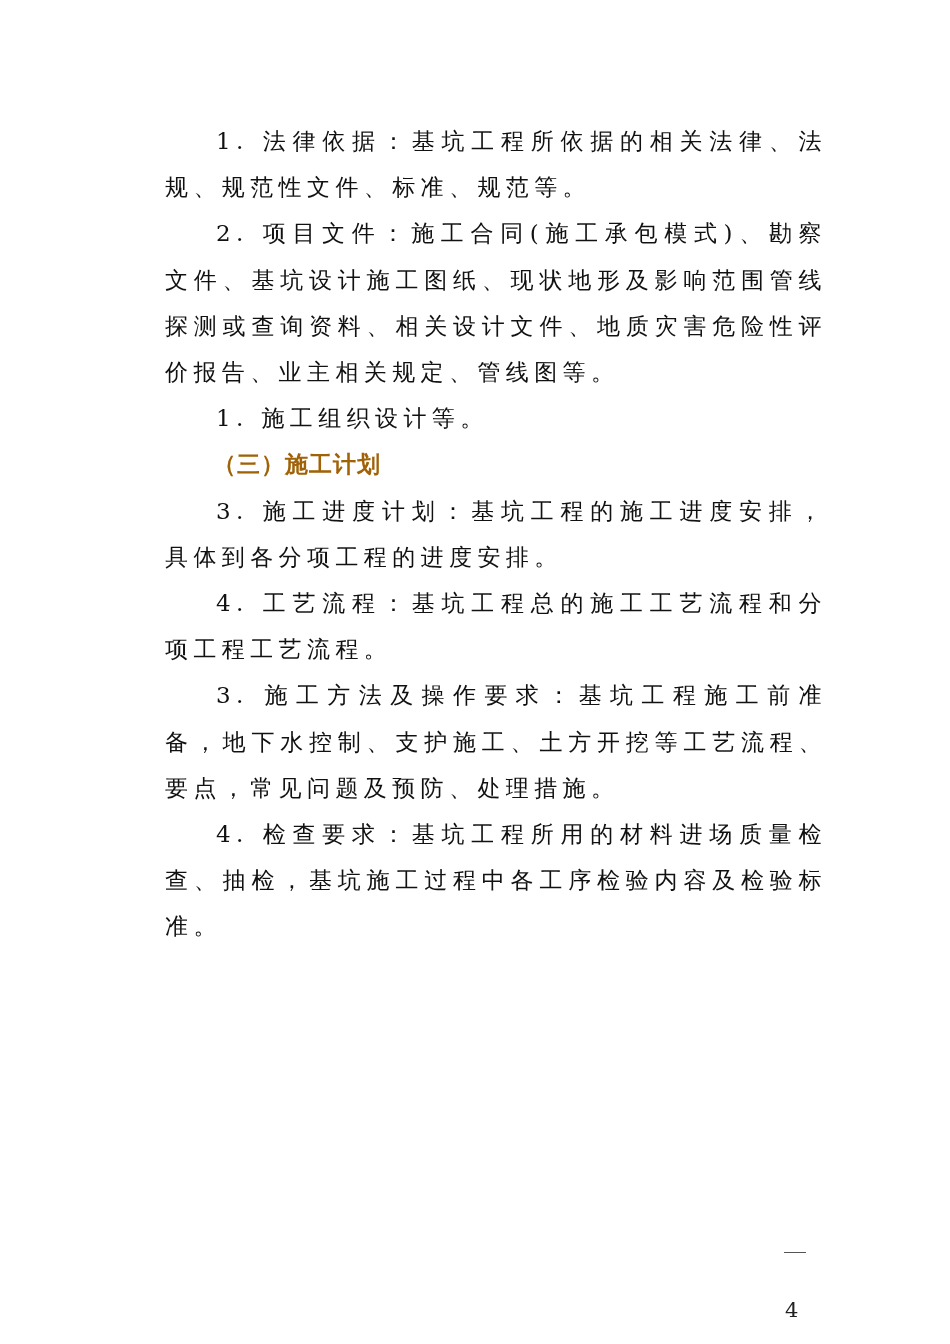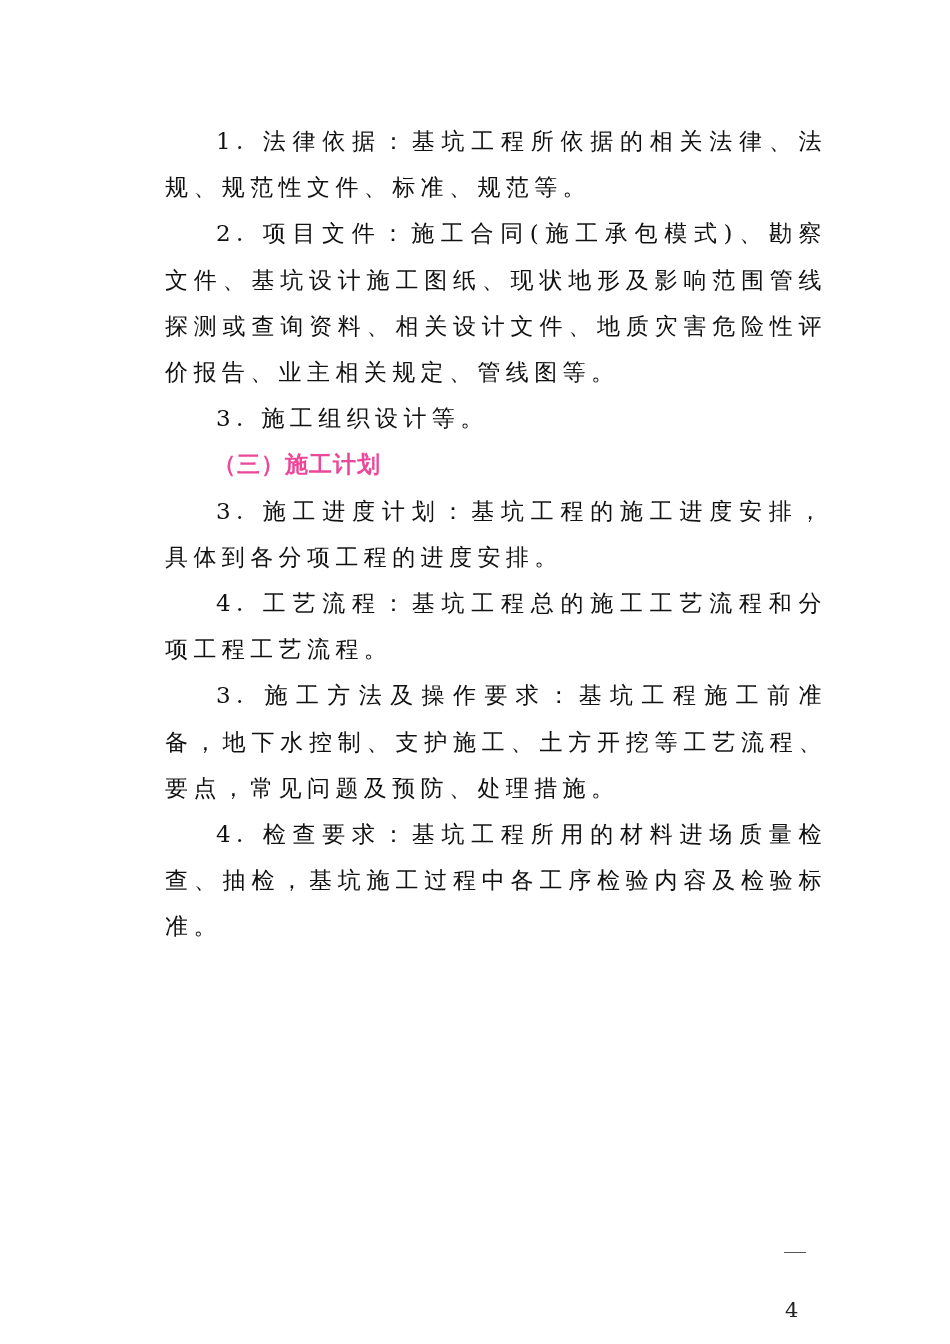--- a/index.html
+++ b/index.html
@@ -35,21 +35,21 @@
       text-indent: 51px;
     }
     .heading {
       font-family: "DejaVu Sans", "Liberation Sans", sans-serif;
       font-weight: bold;
       font-size: 23px;
       line-height: 46.2px;
       letter-spacing: 1px;
       margin: 0;
       text-indent: 48px;
-      color: #ec4899;
+      color: #a16207;
     }
     .footer-dash {
       position: absolute;
       left: 784px;
       top: 1252px;
       width: 22px;
       height: 1px;
       border-top: 1.5px solid #555555;
     }
     .page-number {
@@ -60,21 +60,21 @@
       font-size: 21px;
       color: #222222;
     }
   </style>
 </head>
 <body>
 
 <div class="page">
   <p class="para indent">1. 法律依据：基坑工程所依据的相关法律、法规、规范性文件、标准、规范等。</p>
   <p class="para indent">2. 项目文件：施工合同(施工承包模式)、勘察文件、基坑设计施工图纸、现状地形及影响范围管线探测或查询资料、相关设计文件、地质灾害危险性评价报告、业主相关规定、管线图等。</p>
-  <p class="para indent">3. 施工组织设计等。</p>
+  <p class="para indent">1. 施工组织设计等。</p>
   <p class="heading">（三）施工计划</p>
   <p class="para indent">3. 施工进度计划：基坑工程的施工进度安排，具体到各分项工程的进度安排。</p>
   <p class="para indent">4. 工艺流程：基坑工程总的施工工艺流程和分项工程工艺流程。</p>
   <p class="para indent">3. 施工方法及操作要求：基坑工程施工前准备，地下水控制、支护施工、土方开挖等工艺流程、要点，常见问题及预防、处理措施。</p>
   <p class="para indent">4. 检查要求：基坑工程所用的材料进场质量检查、抽检，基坑施工过程中各工序检验内容及检验标准。</p>
 </div>
 
 <div class="footer-dash"></div>
 <div class="page-number">4</div>
 

